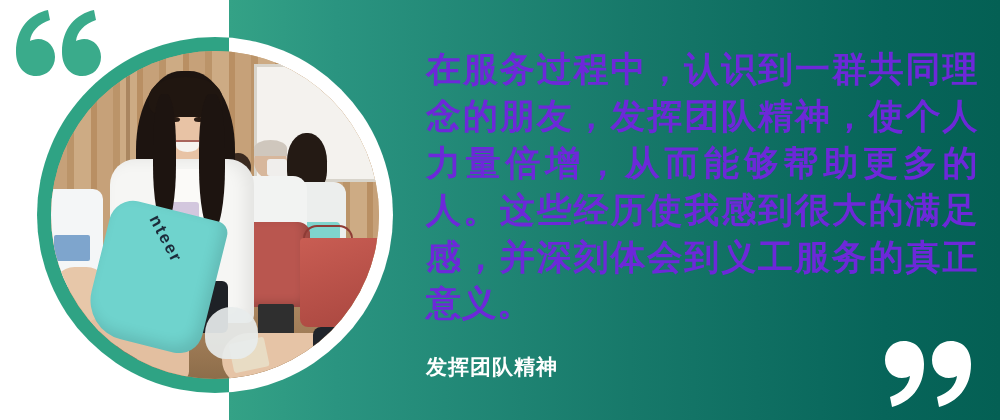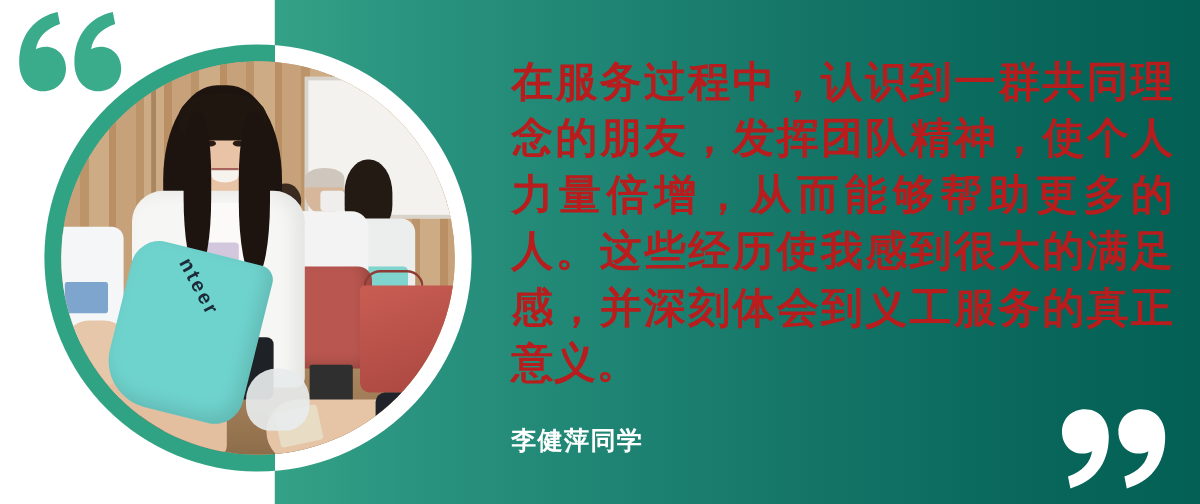--- a/index.html
+++ b/index.html
@@ -290,21 +290,21 @@
   
   .quote-block {
     position: absolute;
     left: 426px;
     top: 46px;
     width: 552px;
     z-index: 4;
   }
   .quote-text {
     margin: 0;
-    color: #b91c1c;
+    color: #6d28d9;
     font-size: 35px;
     line-height: 1.34;
     font-weight: 700;
     letter-spacing: 0.5px;
     font-family: "Liberation Sans", "DejaVu Sans", sans-serif;
     text-align: justify;
     text-justify: inter-character;
   }
   .attribution {
     margin: 26px 0 0 0;
@@ -384,21 +384,21 @@
           <div class="fg-sleeve-text">nteer</div>
           <div class="brush"></div>
           <div class="fg-glove"></div>
         </div>
       </div>
     </div>
   </div>
 
   <div class="quote-block">
     <p class="quote-text">在服务过程中，认识到一群共同理念的朋友，发挥团队精神，使个人力量倍增，从而能够帮助更多的人。这些经历使我感到很大的满足感，并深刻体会到义工服务的真正意义。</p>
-    <p class="attribution">李健萍同学</p>
+    <p class="attribution">发挥团队精神</p>
   </div>
 
   <div class="close-quote">
     <svg width="110" height="78" viewBox="0 0 110 78" aria-hidden="true">
       <path d="M52 30 C52 54 38 68 20 73 L18 63 C30 59 37 51 38 42 C36 43 33 44 30 44 C20 44 13 36 13 26 C13 15 21 7 32 7 C44 7 52 16 52 30 Z" fill="#ffffff"></path>
       <path d="M99 30 C99 54 85 68 67 73 L65 63 C77 59 84 51 85 42 C83 43 80 44 77 44 C67 44 60 36 60 26 C60 15 68 7 79 7 C91 7 99 16 99 30 Z" fill="#ffffff"></path>
     </svg>
   </div>
 
 </div>

